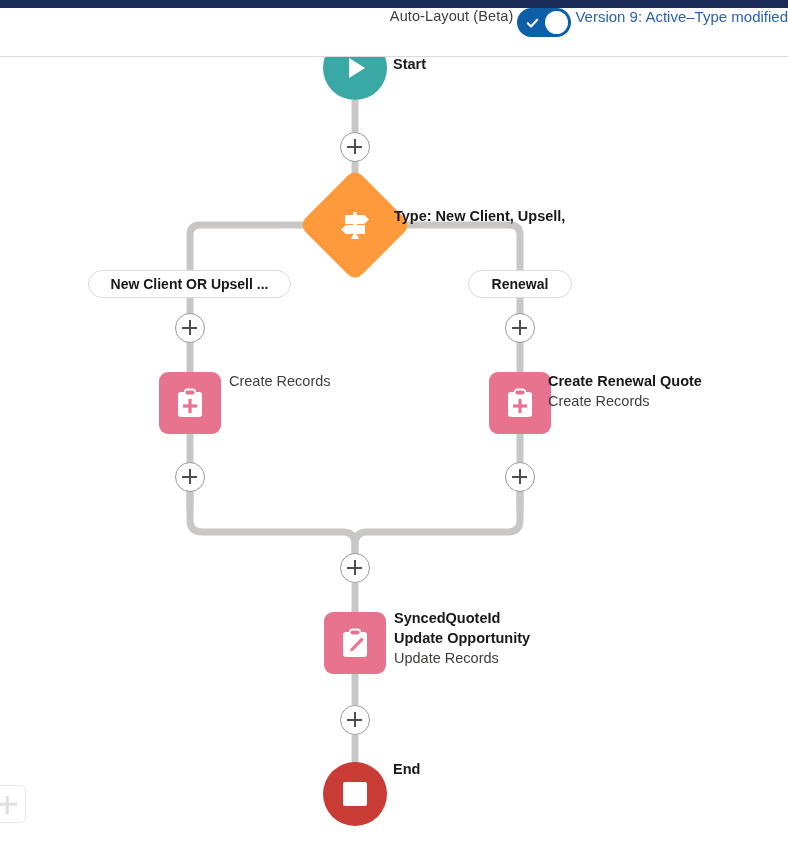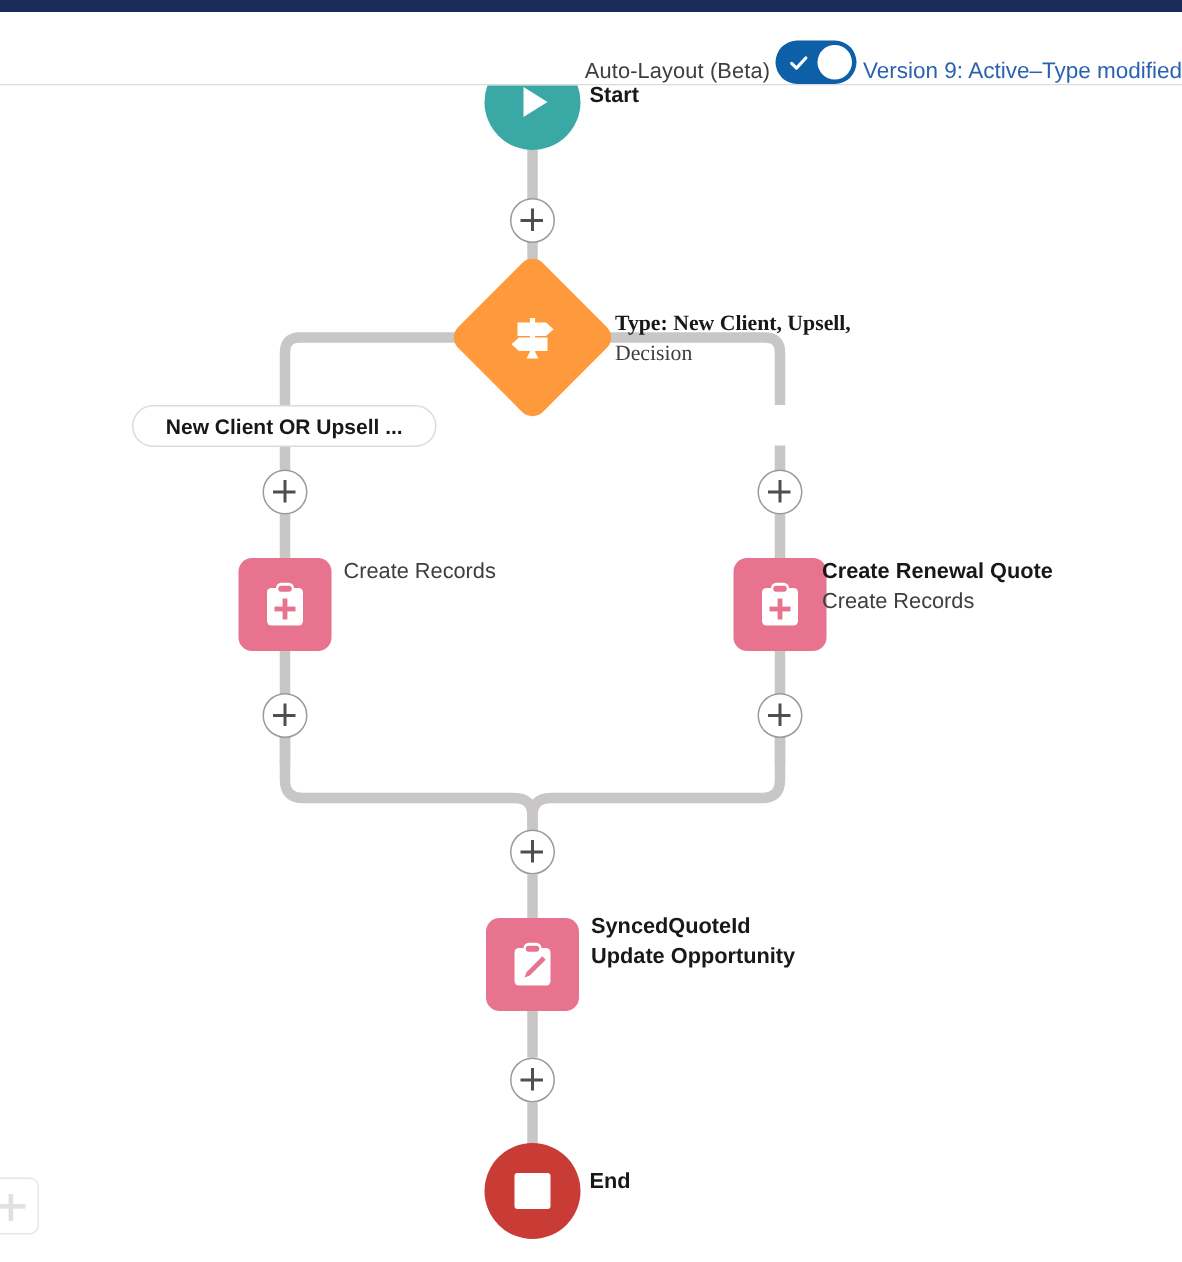--- a/index.html
+++ b/index.html
@@ -17,21 +17,21 @@
     position:absolute; left:0; top:0; width:788px; height:8px;
     background:#1b2c58;
   }
   .header {
     position:absolute; left:0; top:8px; width:788px; height:49px;
     background:#ffffff;
     border-bottom:1px solid #dddbda;
   }
   .header-right {
     position:absolute; right:0; top:0; height:48px;
-    display:flex; align-items:flex-end; gap:4px;
+    display:flex; align-items:flex-start; gap:4px;
     padding-right:0;
   }
   .autolayout-label {
     font-size:14.5px; color:#3e3e3c; white-space:nowrap;
     letter-spacing:0.1px;
   }
   .toggle {
     position:relative; width:54px; height:29px; border-radius:15px;
     background:#0d5fa8; display:flex; align-items:center;
     cursor:pointer; flex:none;
@@ -197,27 +197,27 @@
           <rect x="18.3" y="7" width="3.4" height="24" fill="#ffffff"></rect>
 
           <path d="M10 10 H29 L34 14.5 L29 19 H10 Z" fill="#ffffff"></path>
 
           <path d="M30 20 H11 L6 24.5 L11 29 H30 Z" fill="#ffffff"></path>
 
           <path d="M16 34 L18 30 H22 L24 34 Z" fill="#ffffff"></path>
         </svg>
       </div>
     </div>
-    <div class="node-label" style="left:410px; top:149px;font-family:Liberation Serif, serif;">
+    <div class="node-label" style="left:394px; top:149px;">
       <div class="title">Type: New Client, Upsell,</div>
-      <div class="subtitle">Decision</div>
     </div>
 
     <div class="branch-pill" style="left:88px; top:213px; width:203px;">New Client OR Upsell ...</div>
 
+    <div class="branch-pill" style="left:468px; top:213px; width:104px;">Renewal</div>
 
     <div class="plus-btn" style="left:175px; top:256px;"></div>
 
     <div class="plus-btn" style="left:505px; top:256px;"></div>
 
     <div class="node node-record" style="left:159px; top:315px;">
       <svg width="34" height="34" viewBox="0 0 34 34">
         <rect x="5" y="6" width="24" height="25" rx="3" fill="#ffffff"></rect>
         <rect x="11" y="2.5" width="12" height="7.5" rx="3.5" fill="#ffffff"></rect>
         <rect x="12.5" y="4.5" width="9" height="4" rx="2" fill="#e8738f"></rect>
@@ -252,27 +252,28 @@
       <svg width="34" height="34" viewBox="0 0 34 34">
         <rect x="5" y="6" width="24" height="25" rx="3" fill="#ffffff"></rect>
         <rect x="11" y="2.5" width="12" height="7.5" rx="3.5" fill="#ffffff"></rect>
         <rect x="12.5" y="4.5" width="9" height="4" rx="2" fill="#e8738f"></rect>
         <path d="M23.5 11.5 L25.8 13.8 L15.2 24.4 L11.8 25.6 L13 22.2 Z" fill="#e8738f"></path>
       </svg>
     </div>
     <div class="node-label" style="left:394px; top:551px;">
       <div class="title">SyncedQuoteId</div>
       <div class="title">Update Opportunity</div>
+      <div class="subtitle">Update Records</div>
     </div>
 
     <div class="plus-btn" style="left:340px; top:648px;"></div>
 
     <div class="node node-end" style="left:323px; top:705px;">
       <div class="stop"></div>
     </div>
-    <div class="node-label" style="left:393px; top:721px;">
+    <div class="node-label" style="left:393px; top:702px;">
       <div class="title">End</div>
     </div>
 
     <div class="zoom-ctl"></div>
 
   </div>
 </div>
 
 </body></html>

